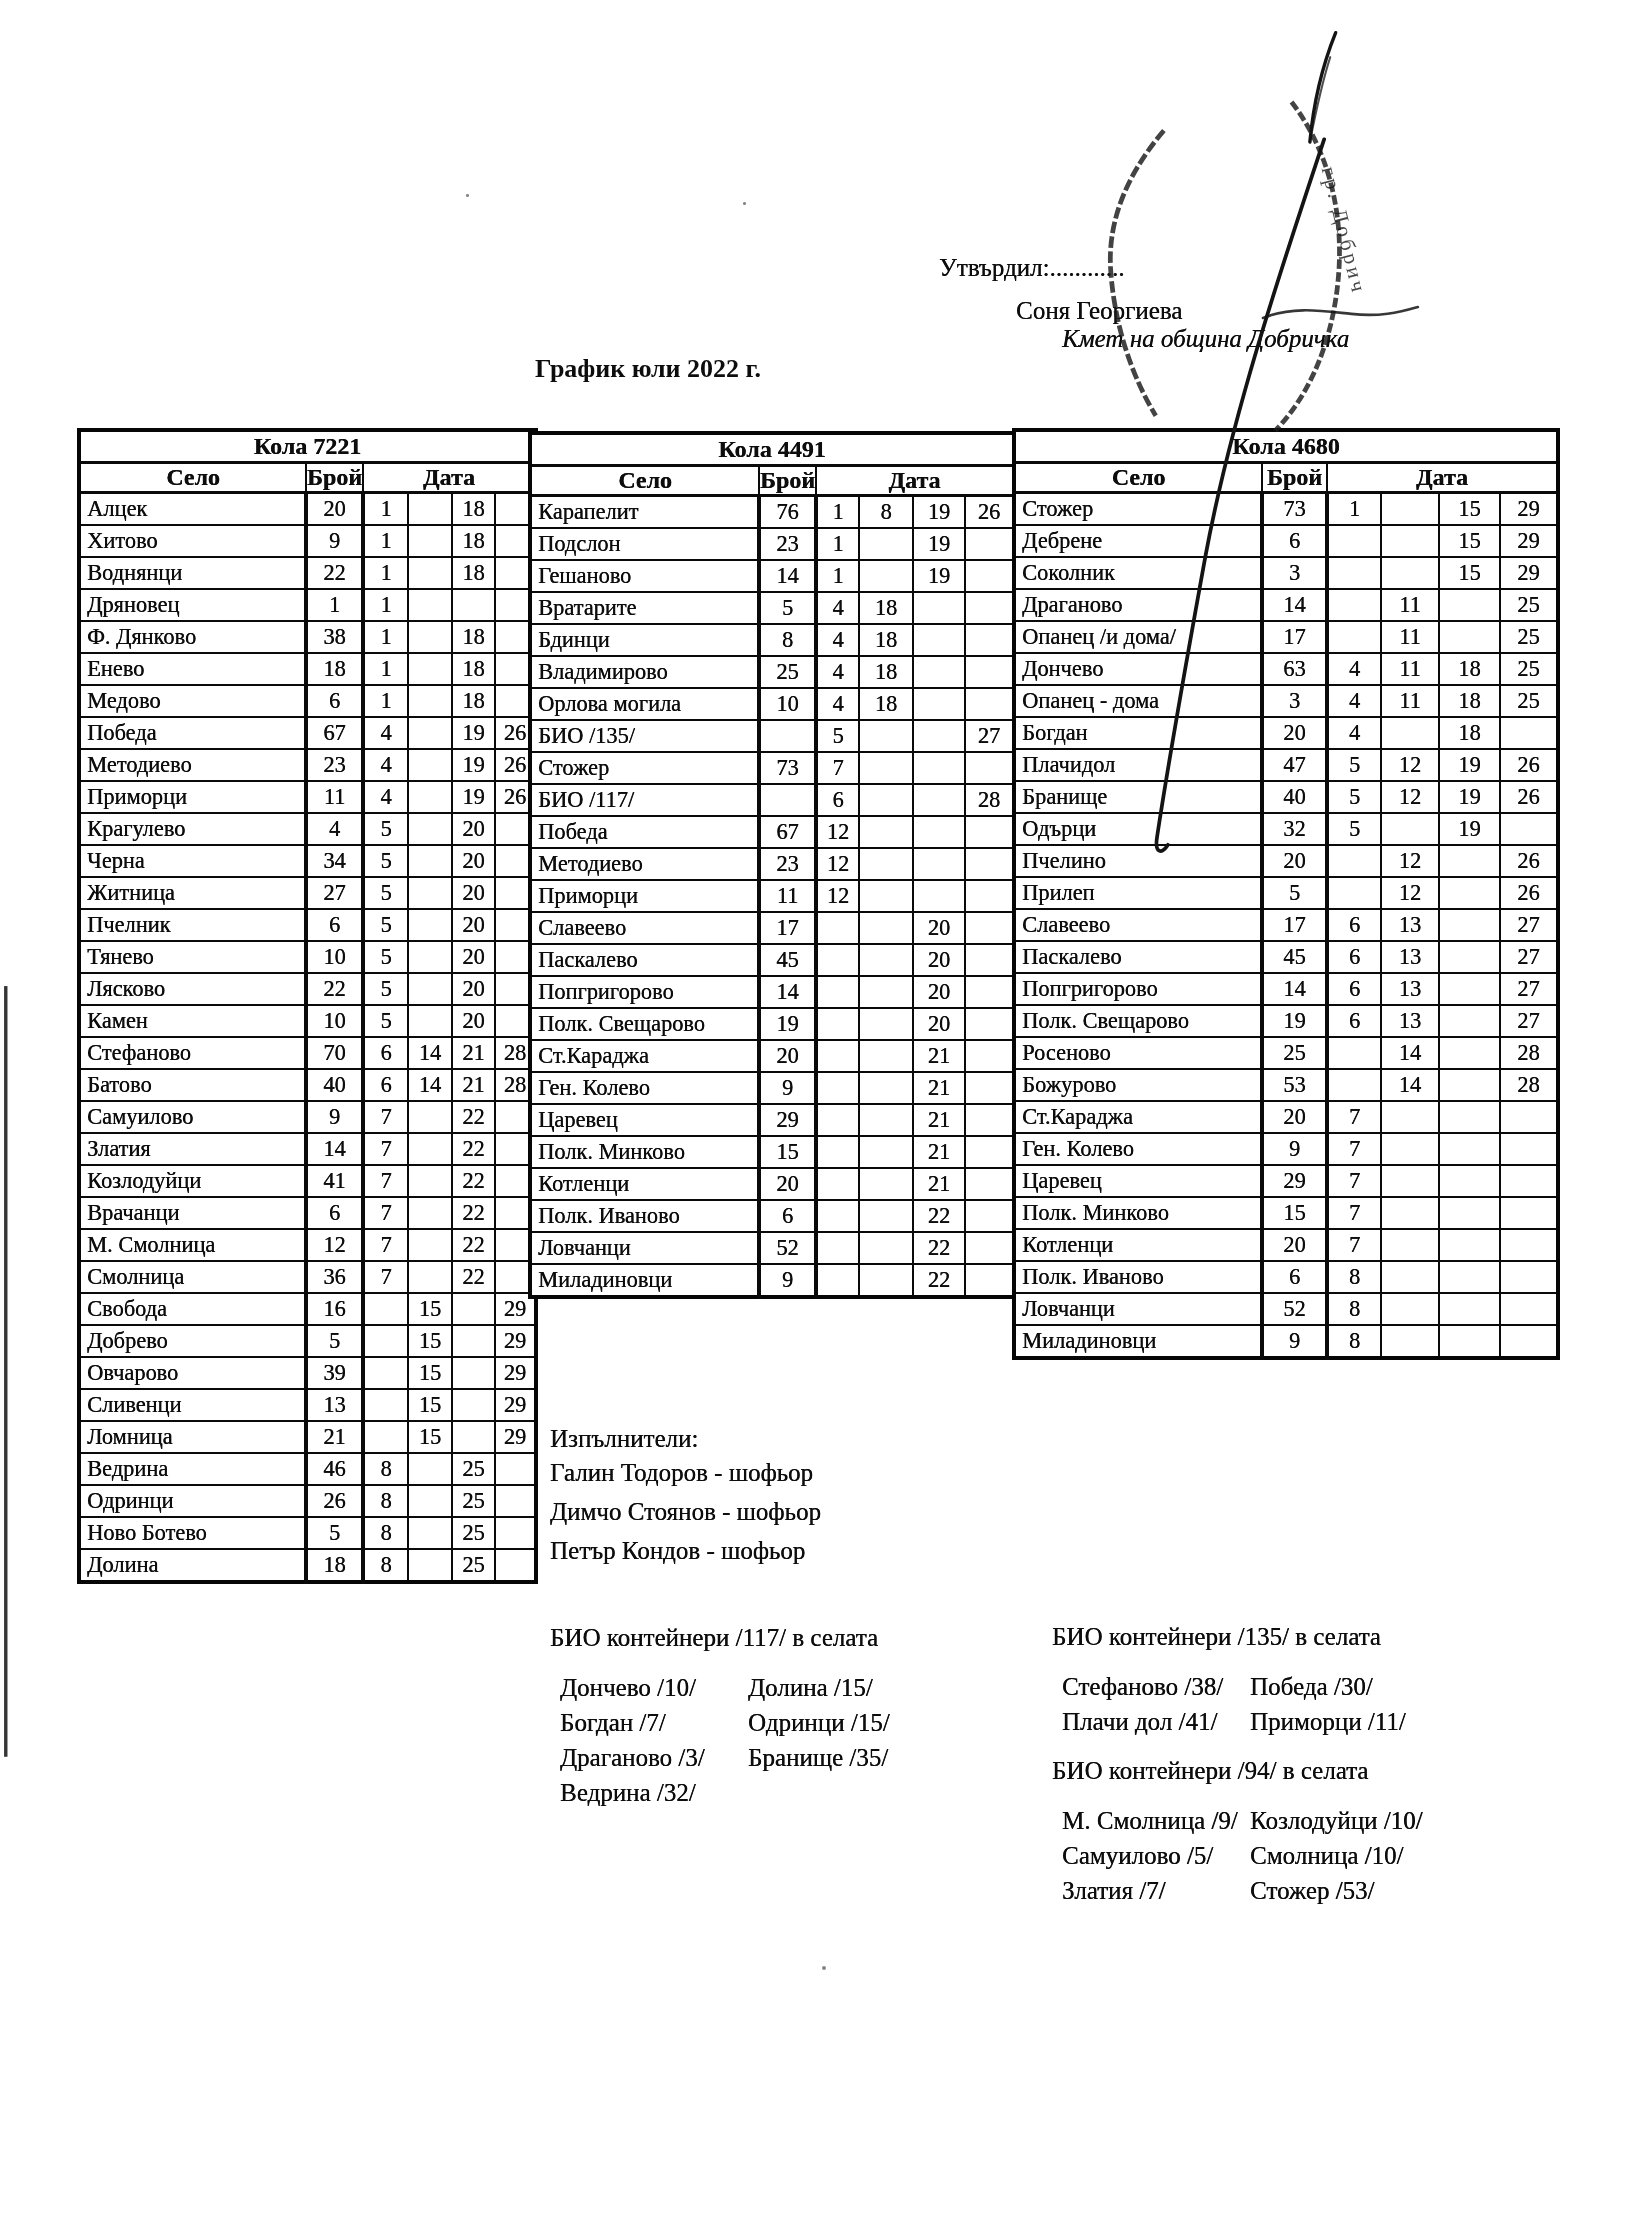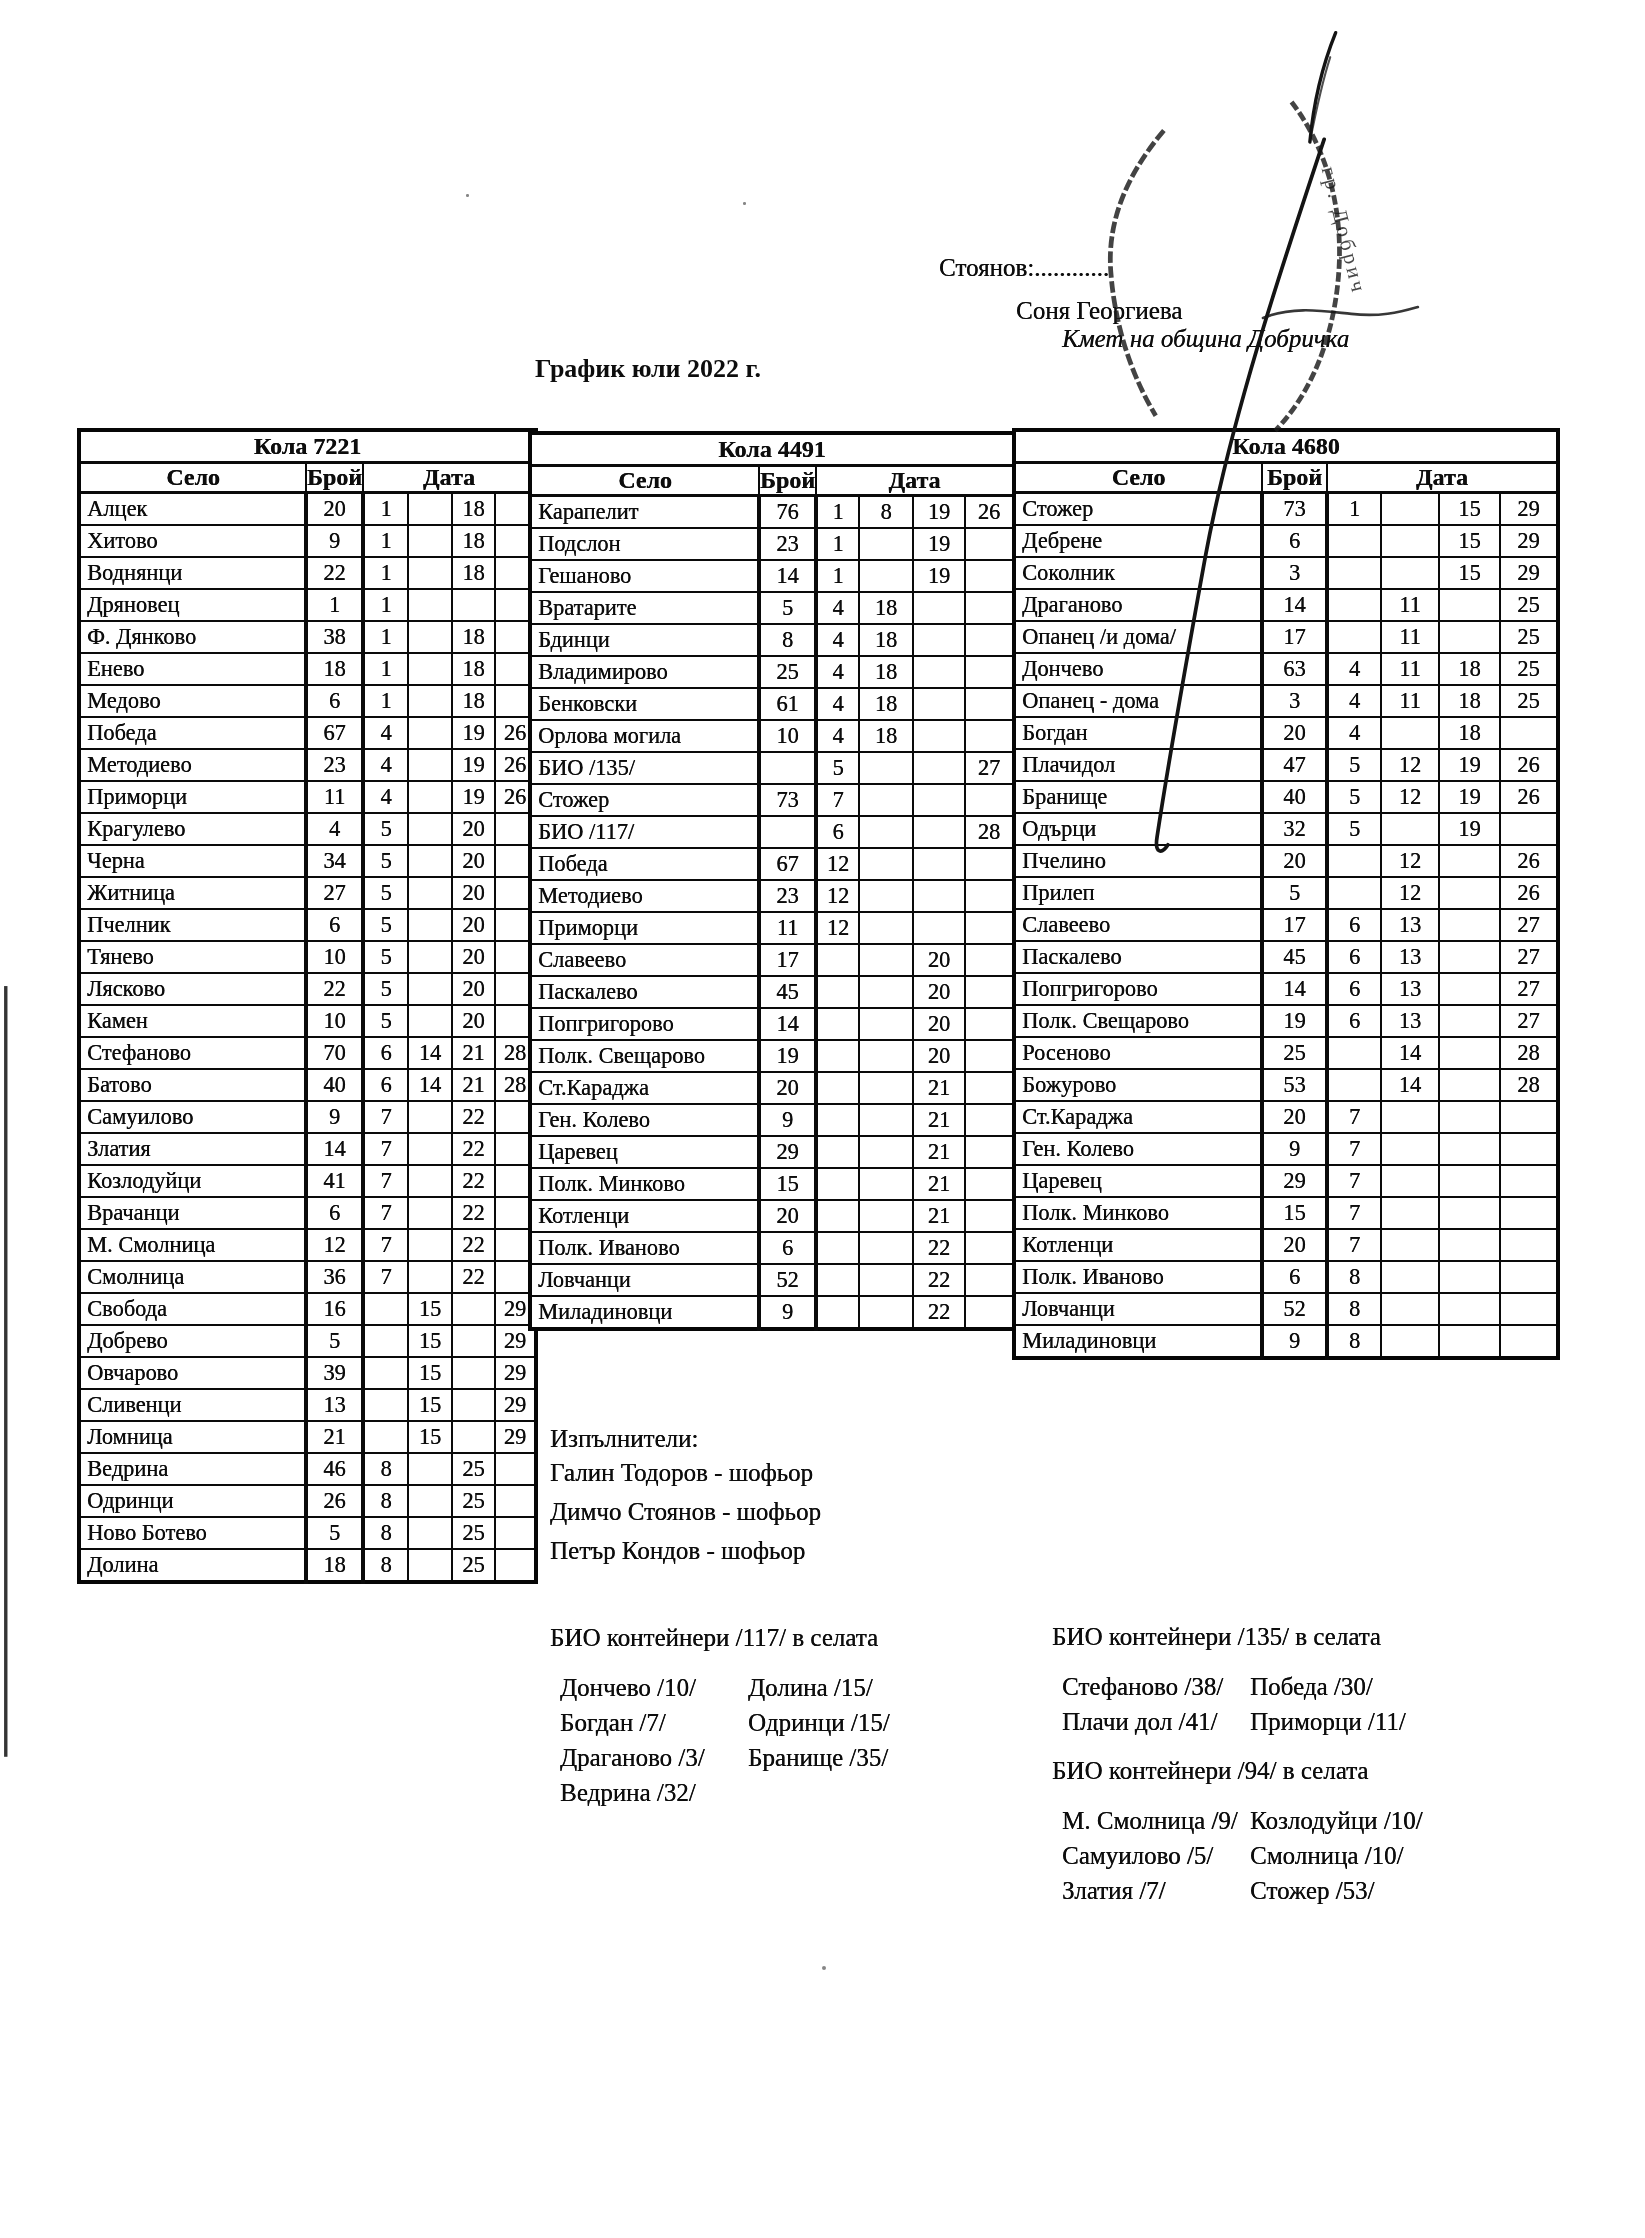--- a/index.html
+++ b/index.html
@@ -39,21 +39,21 @@
   .bio ul{list-style:none;margin:10px;padding:0;}
   .bio ul.lcol{width:168px;flex:0 0 168px;}
   .bio li{line-height:35px;white-space:nowrap;}
 
   #overlay{left:0;top:0;pointer-events:none;}
   .speck{position:absolute;background:#222;border-radius:50%;opacity:.55;}
 </style>
 </head>
 <body>
 
-<div class="abs scan" id="approval-label">Стоянов:............</div>
+<div class="abs scan" id="approval-label">Утвърдил:............</div>
 <div class="abs scan" id="approver-name">Соня Георгиева</div>
 <div class="abs scan" id="approver-role">Кмет  на община Добричка</div>
 
 <div class="abs" id="page-title">График юли 2022 г.</div>
 
 <div class="abs" id="t1">
     <table class="tbl">
       <colgroup>
         <col style="width: 227px;">
         <col style="width: 51px;">
@@ -401,28 +401,20 @@
           <td class="village">Бдинци</td>
           <td class="count">8</td>
           <td>4</td>
           <td>18</td>
           <td></td>
           <td></td>
         </tr>
         <tr>
           <td class="village">Владимирово</td>
           <td class="count">25</td>
-          <td>4</td>
-          <td>18</td>
-          <td></td>
-          <td></td>
-        </tr>
-        <tr>
-          <td class="village">Бенковски</td>
-          <td class="count">61</td>
           <td>4</td>
           <td>18</td>
           <td></td>
           <td></td>
         </tr>
         <tr>
           <td class="village">Орлова могила</td>
           <td class="count">10</td>
           <td>4</td>
           <td>18</td>

